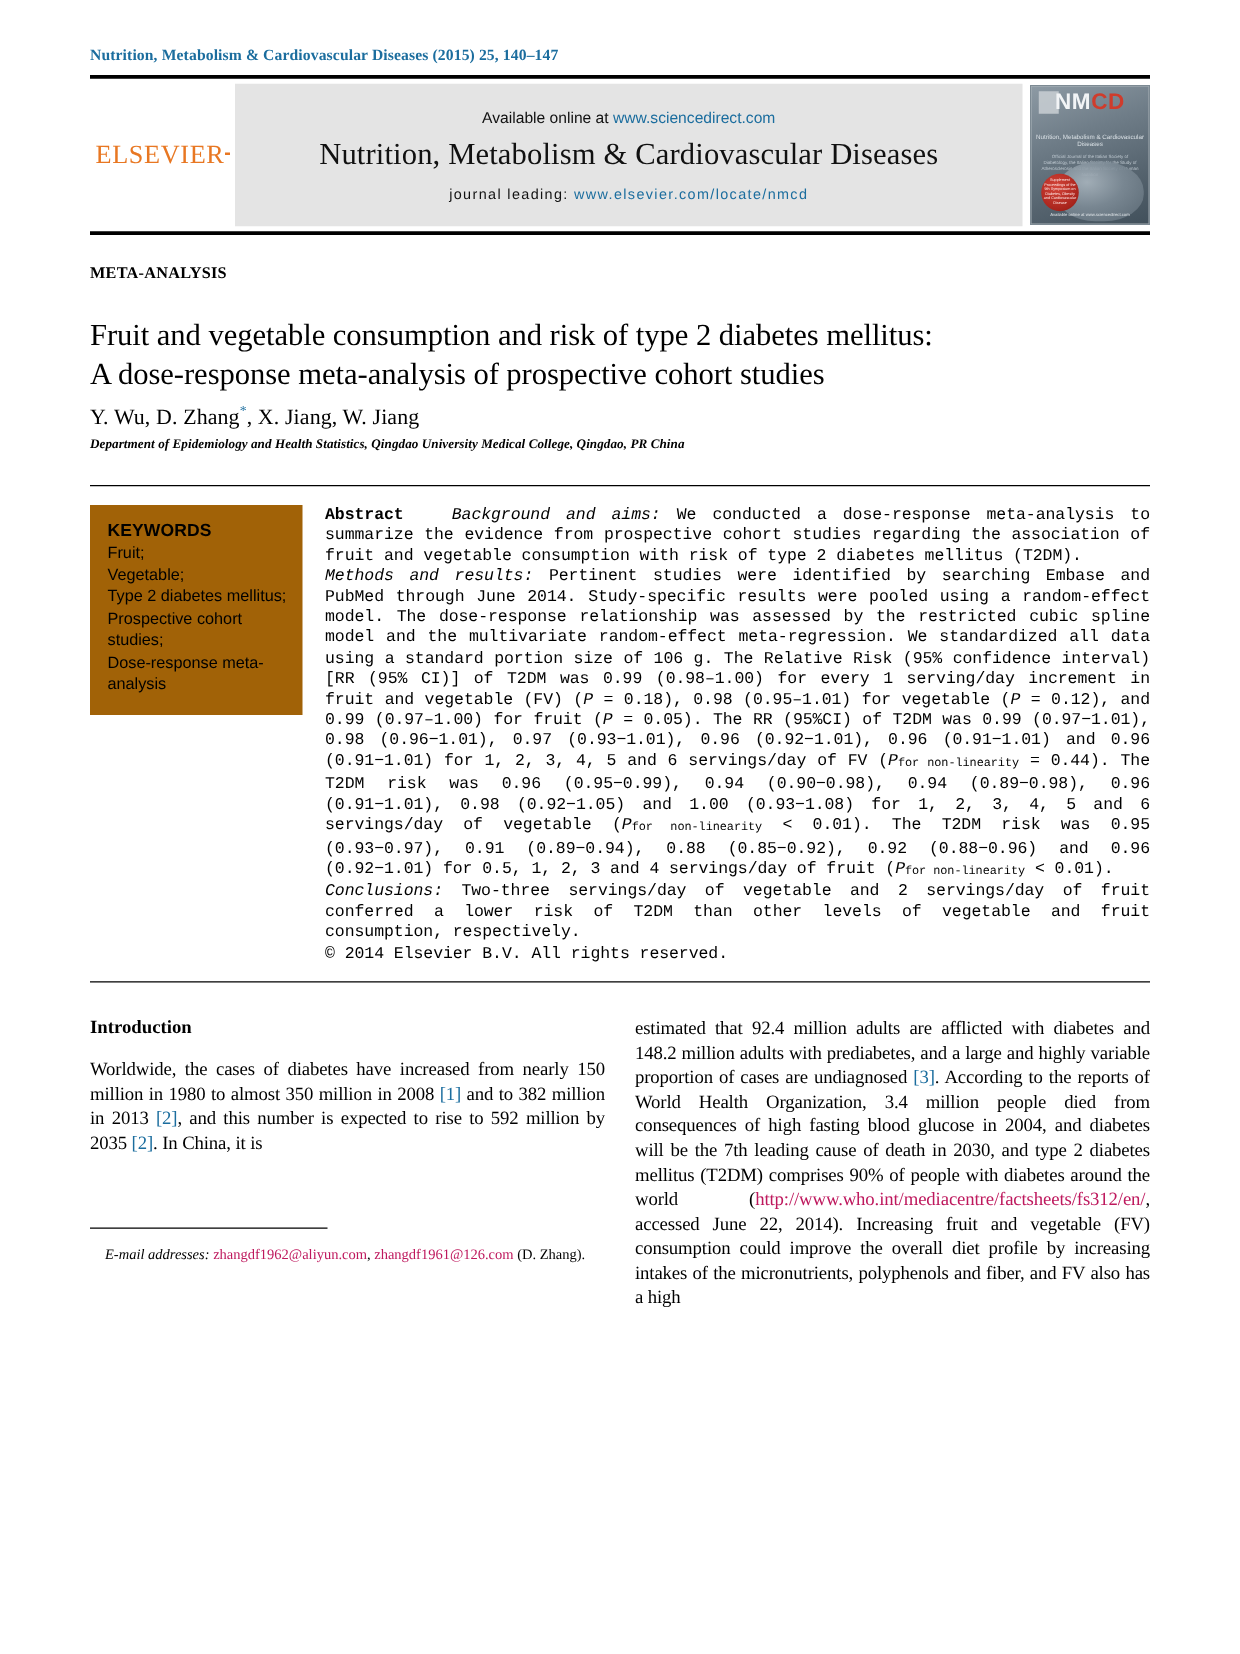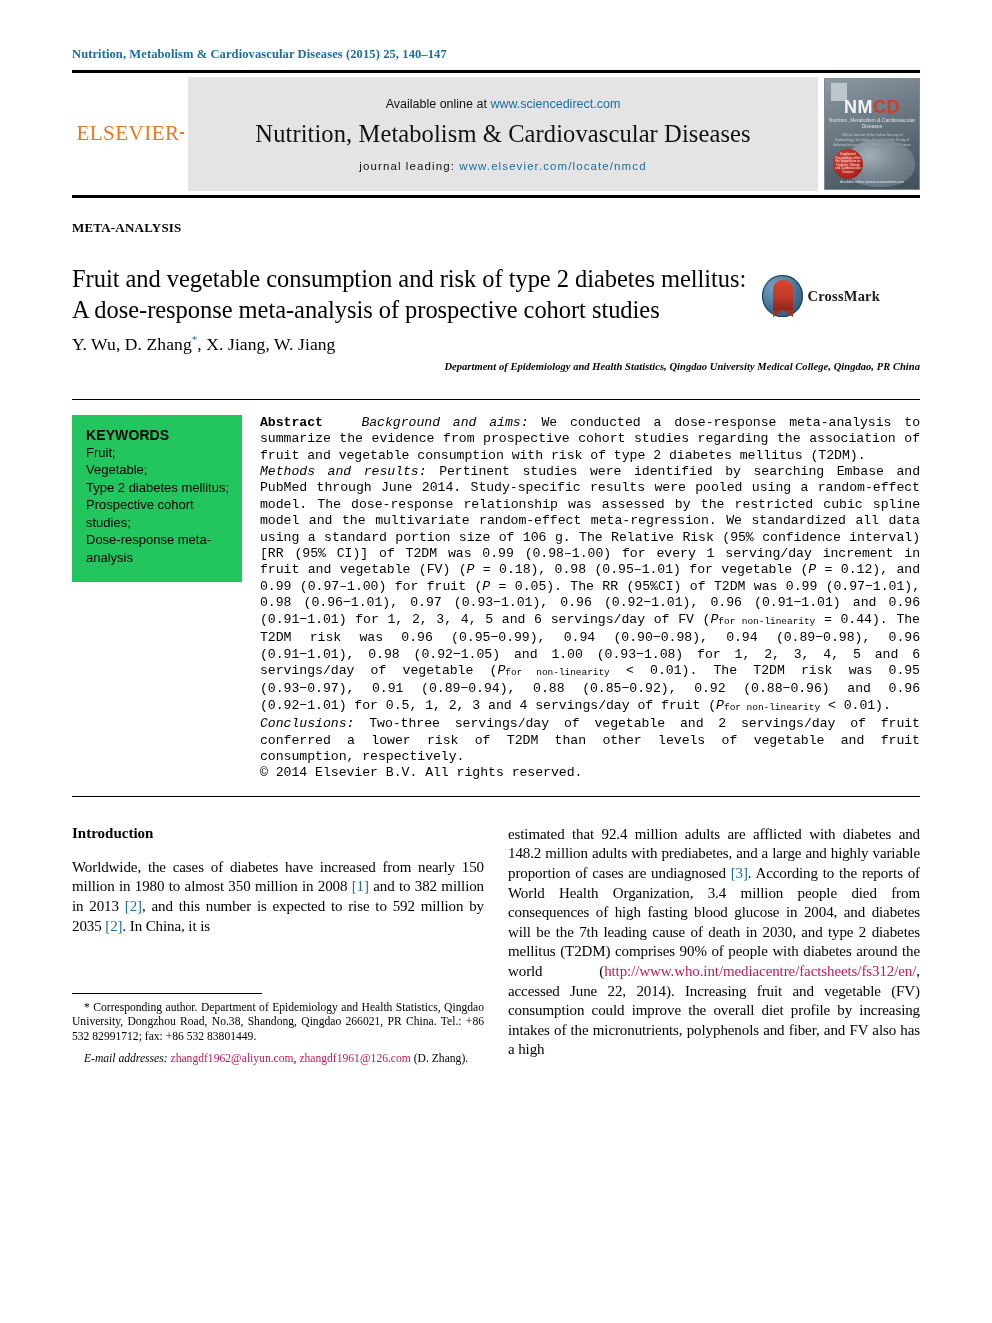--- a/index.html
+++ b/index.html
@@ -22,21 +22,21 @@
     box-sizing: border-box;
     padding: 0 72px;
   }
 
   
   .runhead {
     font-family: "Liberation Serif", serif;
     font-weight: bold;
     font-size: 12.5px;
     color: #1b6d9e;
-    padding-top: 47px;
+    padding-top: 37px;
     letter-spacing: .1px;
   }
 
   
   .masthead {
     margin-top: 8px;
     border-top: 3px solid #000;
     border-bottom: 3px solid #000;
     height: 122px;
     display: flex;
@@ -113,21 +113,21 @@
     background: linear-gradient(160deg,#8d9aa4 0%, #6f7d88 35%, #55636e 70%, #41505b 100%);
     position: relative;
     overflow: hidden;
     box-sizing: border-box;
   }
   .cover .nm-mask {
     position:absolute; left:6px; top:4px; width:16px; height:18px;
     background:#c9cfd4; opacity:.85;
   }
   .cover .nm-title {
-    position: absolute; left: 0; right: 0; top: 18px;
+    position: absolute; left: 0; right: 0; top: 2px;
     text-align: center;
     font-family: "Liberation Sans", sans-serif;
     font-weight: bold;
     font-size: 18px;
     letter-spacing: .5px;
     color: #f2f4f6;
   }
   .cover .nm-title .red { color: #cf3c2c; }
   .cover .nm-sub {
     position:absolute; left:0; right:0; top:38px;
@@ -227,21 +227,20 @@
     letter-spacing: .1px;
   }
   .authors sup { color: #1b6d9e; font-size: 11px; }
   .affil {
     margin-top: 6px;
     font-family: "Liberation Serif", serif;
     font-style: italic;
     font-weight: bold;
     font-size: 10.5px;
     letter-spacing: .05px;
-    text-align: right;
   }
   .history {
     margin-top: 13px;
     font-family: "Liberation Serif", serif;
     font-style: italic;
     font-weight: bold;
     font-size: 10px;
     line-height: 13.5px;
   }
 
@@ -249,21 +248,21 @@
   .abs-wrap {
     margin-top: 27px;
     border-top: 1.5px solid #000;
     border-bottom: 1.5px solid #000;
     padding: 15px 0 14px 0;
     display: flex;
     gap: 18px;
   }
   .kw-box {
     flex: 0 0 170px;
-    background: #22c55e;
+    background: #a16207;
     padding: 12px 10px 16px 14px;
     box-sizing: border-box;
     align-self: flex-start;
   }
   .kw-title {
     font-family: "Liberation Sans", sans-serif;
     font-weight: bold;
     font-size: 14px;
     margin-bottom: 1px;
     letter-spacing: .1px;
@@ -434,26 +433,20 @@
 on Diabetes, Obesity and
 Cardiovascular Disease</div>
       <div class="nm-foot">Available online at www.sciencedirect.com</div>
     </div>
   </div>
 
   <div class="section-label">META-ANALYSIS</div>
 
   <div class="title-row">
     <h1 class="article-title">Fruit and vegetable consumption and risk of type 2 diabetes mellitus: A dose-response meta-analysis of prospective cohort studies</h1>
-    <div class="crossmark">
-      <div class="cm-disc">
-          <span class="cm-book"></span>
-        </div>
-      <div class="cm-text">CrossMark</div>
-    </div>
   </div>
 
   <div class="authors">
     <span>Y. Wu, D. Zhang</span><sup>*</sup><span>, X. Jiang, W. Jiang</span>
   </div>
   <div class="affil">Department of Epidemiology and Health Statistics, Qingdao University Medical College, Qingdao, PR China</div>
 
   <div class="abs-wrap">
 
     <div class="kw-box">
@@ -481,21 +474,20 @@
     </div>
   </div>
 
   <div class="body-cols">
 
     <div class="col">
       <h2 class="sec-head">Introduction</h2>
       <p class="body-text"><span>Worldwide, the cases of diabetes have increased from nearly 150 million in 1980 to almost 350 million in 2008 </span><a class="ref" href="#">[1]</a><span> and to 382 million in 2013 </span><a class="ref" href="#">[2]</a><span>, and this number is expected to rise to 592 million by 2035 </span><a class="ref" href="#">[2]</a><span>. In China, it is</span></p>
 
       <div class="footnote">
-        <p><span>*</span><span> Corresponding author. Department of Epidemiology and Health Statistics, Qingdao University, Dongzhou Road, No.38, Shandong, Qingdao 266021, PR China. Tel.: +86 532 82991712; fax: +86 532 83801449.</span></p>
         <p class="second"><i>E-mail addresses:</i> <a class="url" href="#">zhangdf1962@aliyun.com</a><span>, </span><a class="url" href="#">zhangdf1961@126.com</a><span> (D. Zhang).</span></p>
       </div>
     </div>
 
     <div class="col">
       <p class="body-text"><span>estimated that 92.4 million adults are afflicted with diabetes and 148.2 million adults with prediabetes, and a large and highly variable proportion of cases are undiagnosed </span><a class="ref" href="#">[3]</a><span>. According to the reports of World Health Organization, 3.4 million people died from consequences of high fasting blood glucose in 2004, and diabetes will be the 7th leading cause of death in 2030, and type 2 diabetes mellitus (T2DM) comprises 90% of people with diabetes around the world (</span><a class="url" href="#">http://www.who.int/mediacentre/factsheets/fs312/en/</a><span>, accessed June 22, 2014). Increasing fruit and vegetable (FV) consumption could improve the overall diet profile by increasing intakes of the micronutrients, polyphenols and fiber, and FV also has a high</span></p>
     </div>
   </div>
 
 

